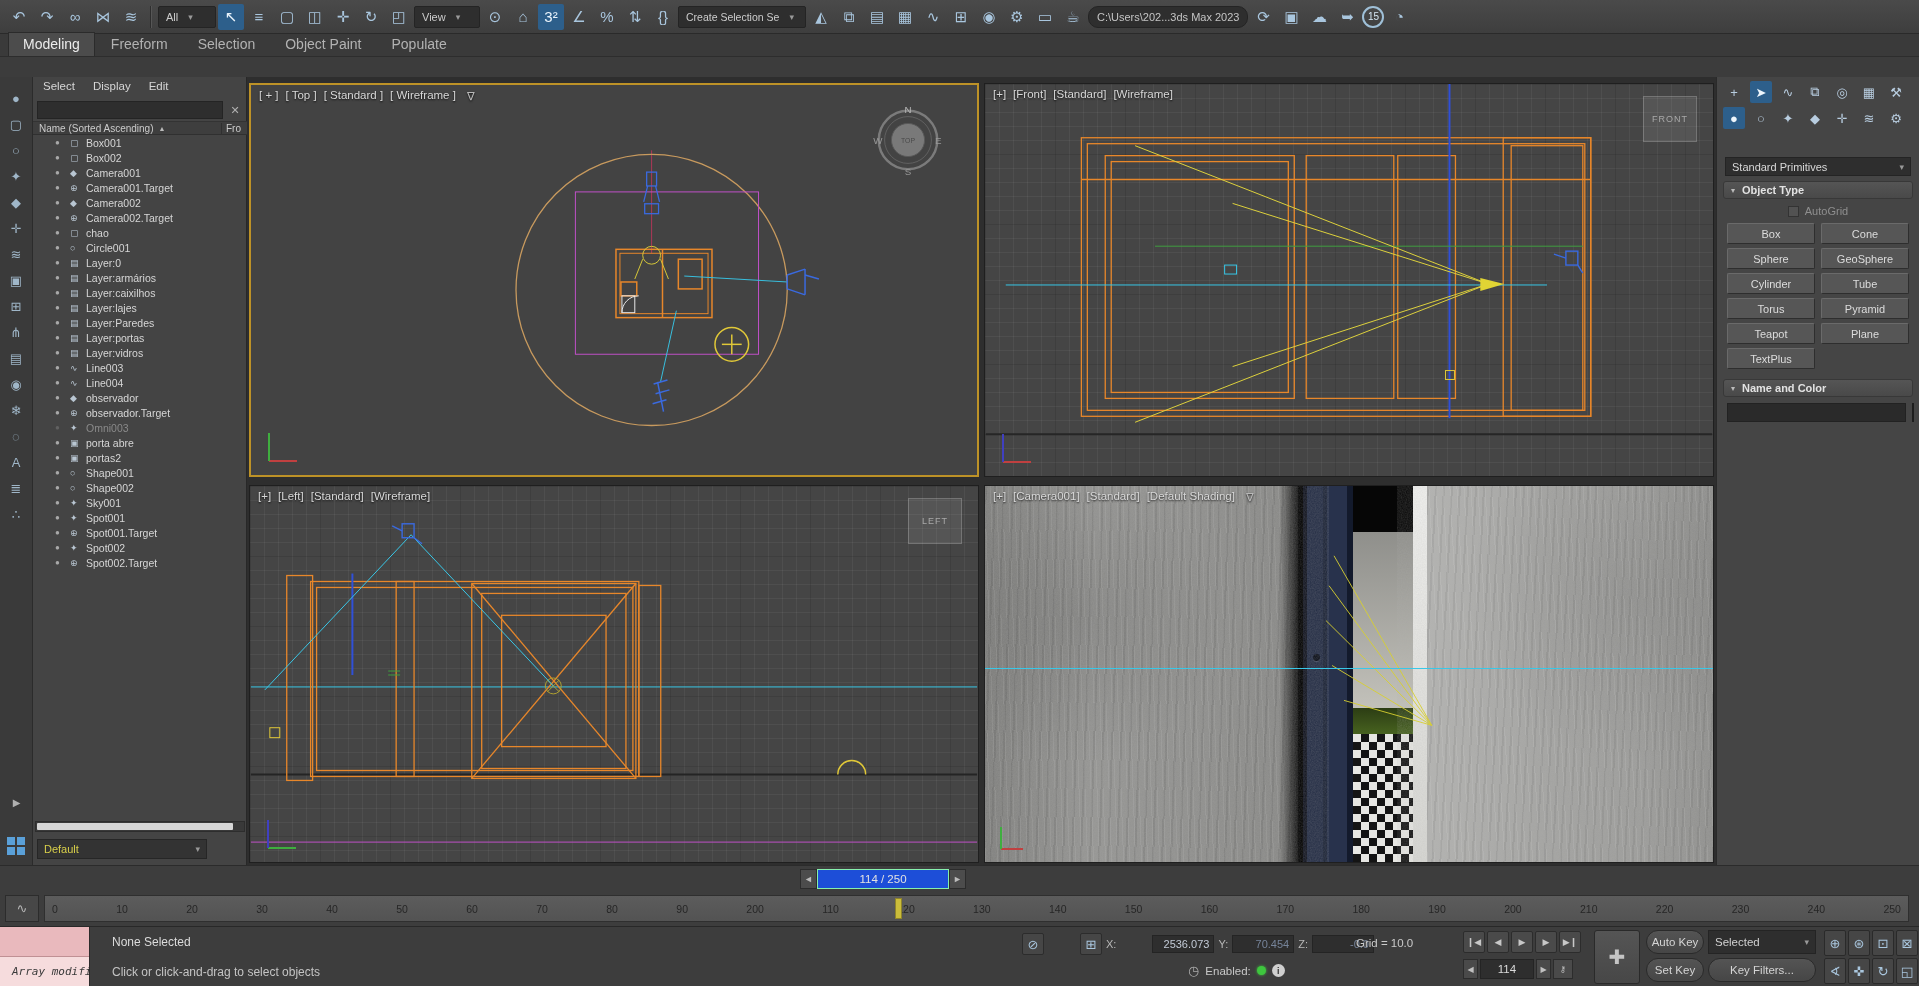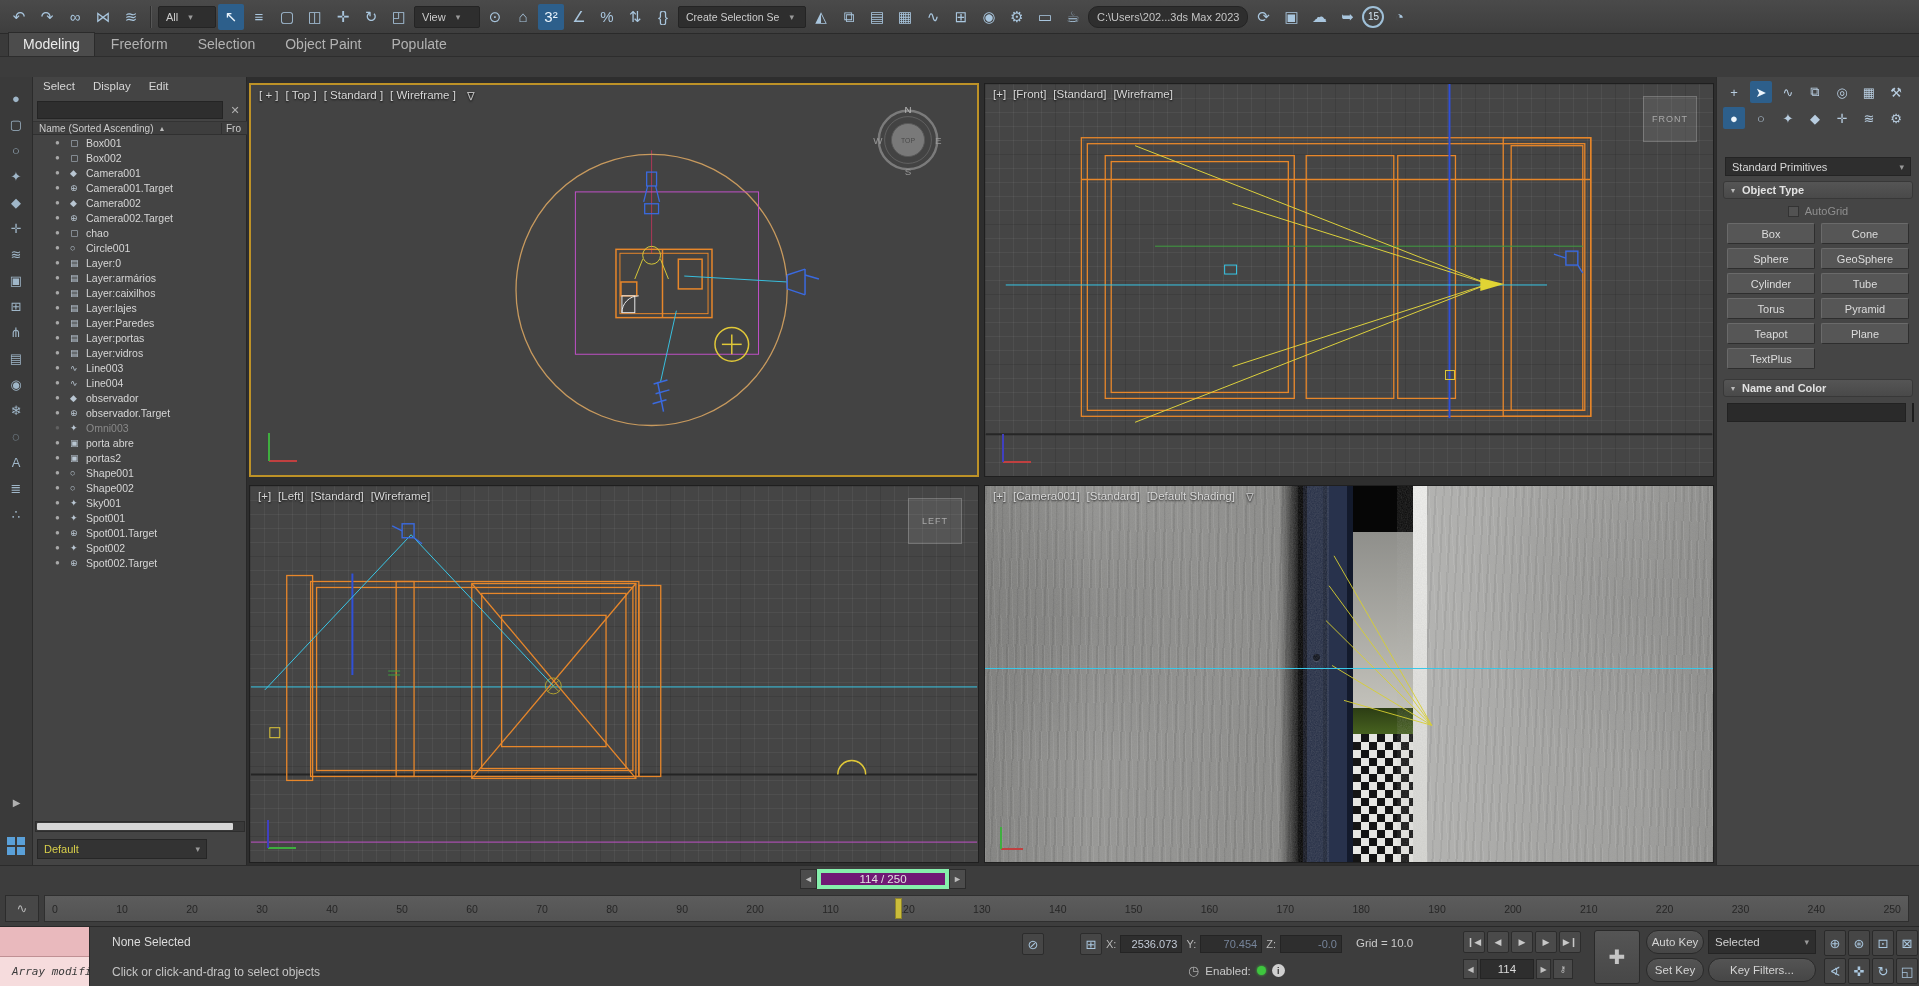--- a/index.html
+++ b/index.html
@@ -124,40 +124,40 @@
   .btn-grid{position:absolute;top:146px;left:10px;right:10px;display:grid;grid-template-columns:1fr 1fr;gap:4px 6px;}
   .cp-btn{height:21px;background:#565656;border:1px solid #6a6a6a;border-bottom-color:#2e2e2e;border-right-color:#2e2e2e;border-radius:2px;color:#dcdcdc;display:flex;align-items:center;justify-content:center;font-size:11px;}
   .name-row{position:absolute;top:326px;left:10px;right:10px;display:flex;gap:6px;}
   .name-input{flex:1;height:19px;background:#2a2a2a;border:1px solid #222;outline:none;color:#ddd;}
   .swatch{width:19px;height:19px;border:1px solid #1e1e1e;}
 
   
   .trackbar{position:absolute;top:865px;left:0;width:100%;height:26px;background:#3d3d3d;border-top:1px solid #2b2b2b;}
   .ts-cluster{position:absolute;left:800px;top:3px;height:20px;display:flex;}
   .ts-btn{width:17px;background:#4c4c4c;border:1px solid #2c2c2c;color:#bbb;display:flex;align-items:center;justify-content:center;font-size:9px;}
-  .ts-field{width:132px;background:#701a75;border:4px solid #86efac;color:#e2e2e2;display:flex;align-items:center;justify-content:center;font-size:11.5px;}
+  .ts-field{width:132px;background:#1d4ed8;border:1px solid #86efac;color:#e2e2e2;display:flex;align-items:center;justify-content:center;font-size:11.5px;}
   .ruler-row{position:absolute;top:891px;left:0;width:100%;height:35px;background:#3d3d3d;display:flex;}
   .mini-curve-btn{width:34px;margin:4px 5px;background:#474747;border:1px solid #2c2c2c;color:#b8b8b8;display:flex;align-items:center;justify-content:center;font-size:13px;}
   .ruler{position:relative;flex:1;margin:4px 10px 4px 0;background:linear-gradient(#5c5c5c,#535353);border:1px solid #2f2f2f;}
   .ruler-labels{position:absolute;top:0;bottom:0;left:7px;right:7px;display:flex;justify-content:space-between;align-items:center;}
   .ruler-labels span{color:#262626;font-size:10.5px;}
   .frame-marker{position:absolute;top:2px;bottom:2px;width:7px;background:#cbbd3a;border:1px solid #8f842a;z-index:2;}
 
   
   .status{position:absolute;top:926px;left:0;width:100%;height:60px;background:#3d3d3d;border-top:1px solid #282828;}
   .listener{position:absolute;left:0;top:0;width:90px;height:100%;display:flex;flex-direction:column;border-right:1px solid #2b2b2b;}
   .mini-macro{flex:1;background:#e9b9bd;border-bottom:1px solid #c09094;}
   .mini-lst{flex:1;background:#f6dcdd;color:#3a3a3a;font-family:"DejaVu Sans Mono",monospace;font-style:italic;font-size:11px;display:flex;align-items:center;padding-left:12px;white-space:nowrap;overflow:hidden;}
   .none-selected{position:absolute;left:112px;top:8px;color:#dcdcdc;font-size:12px;}
   .prompt{position:absolute;left:112px;top:38px;color:#c4c4c4;font-size:12px;}
   .sb-icon{position:absolute;width:22px;height:22px;display:flex;align-items:center;justify-content:center;color:#a9c6de;font-size:13px;background:#464646;border:1px solid #2c2c2c;border-radius:2px;}
   .coords{position:absolute;left:1080px;top:6px;display:flex;align-items:center;gap:4px;}
   .coords .lbl{color:#b8b8b8;font-size:11px;}
   .coord-field{width:62px;height:18px;background:#2e2e2e;border:1px solid #242424;display:flex;align-items:center;justify-content:flex-end;padding:0 4px;font-size:11px;}
-  .cx{color:#c2cad6;}.cy{color:#76849a;}.cz{color:#76849a;}
+  .cx{color:#c2cad6;margin-left:32px;}.cy{color:#76849a;}.cz{color:#76849a;}
   .grid-label{position:absolute;left:1356px;top:10px;color:#cacaca;font-size:11.5px;}
   .enabled-cluster{position:absolute;left:1188px;top:36px;display:flex;align-items:center;gap:6px;color:#c8c8c8;font-size:11.5px;}
   .gdot{width:9px;height:9px;border-radius:50%;background:#3ec63e;box-shadow:0 0 3px #3ec63e;}
   .info-circ{width:13px;height:13px;border-radius:50%;background:#cfcfcf;color:#333;font-size:9px;display:flex;align-items:center;justify-content:center;font-weight:bold;}
   .addtag{position:absolute;left:1347px;top:39px;color:#c8c8c8;font-size:11.5px;margin-top:30px;}
   .playback{position:absolute;left:1463px;top:4px;display:flex;gap:2px;}
   .pb-btn{width:22px;height:22px;background:#4a4a4a;border:1px solid #2c2c2c;border-radius:2px;color:#c8c8c8;display:flex;align-items:center;justify-content:center;font-size:9px;}
   .frame-cluster{position:absolute;left:1463px;top:32px;display:flex;gap:2px;align-items:center;}
   .fr-btn{width:15px;height:20px;background:#4a4a4a;border:1px solid #2c2c2c;color:#c0c0c0;display:flex;align-items:center;justify-content:center;font-size:8px;}
   .fr-field{width:54px;height:20px;background:#2e2e2e;border:1px solid #242424;color:#dadada;display:flex;align-items:center;justify-content:center;font-size:11.5px;}

